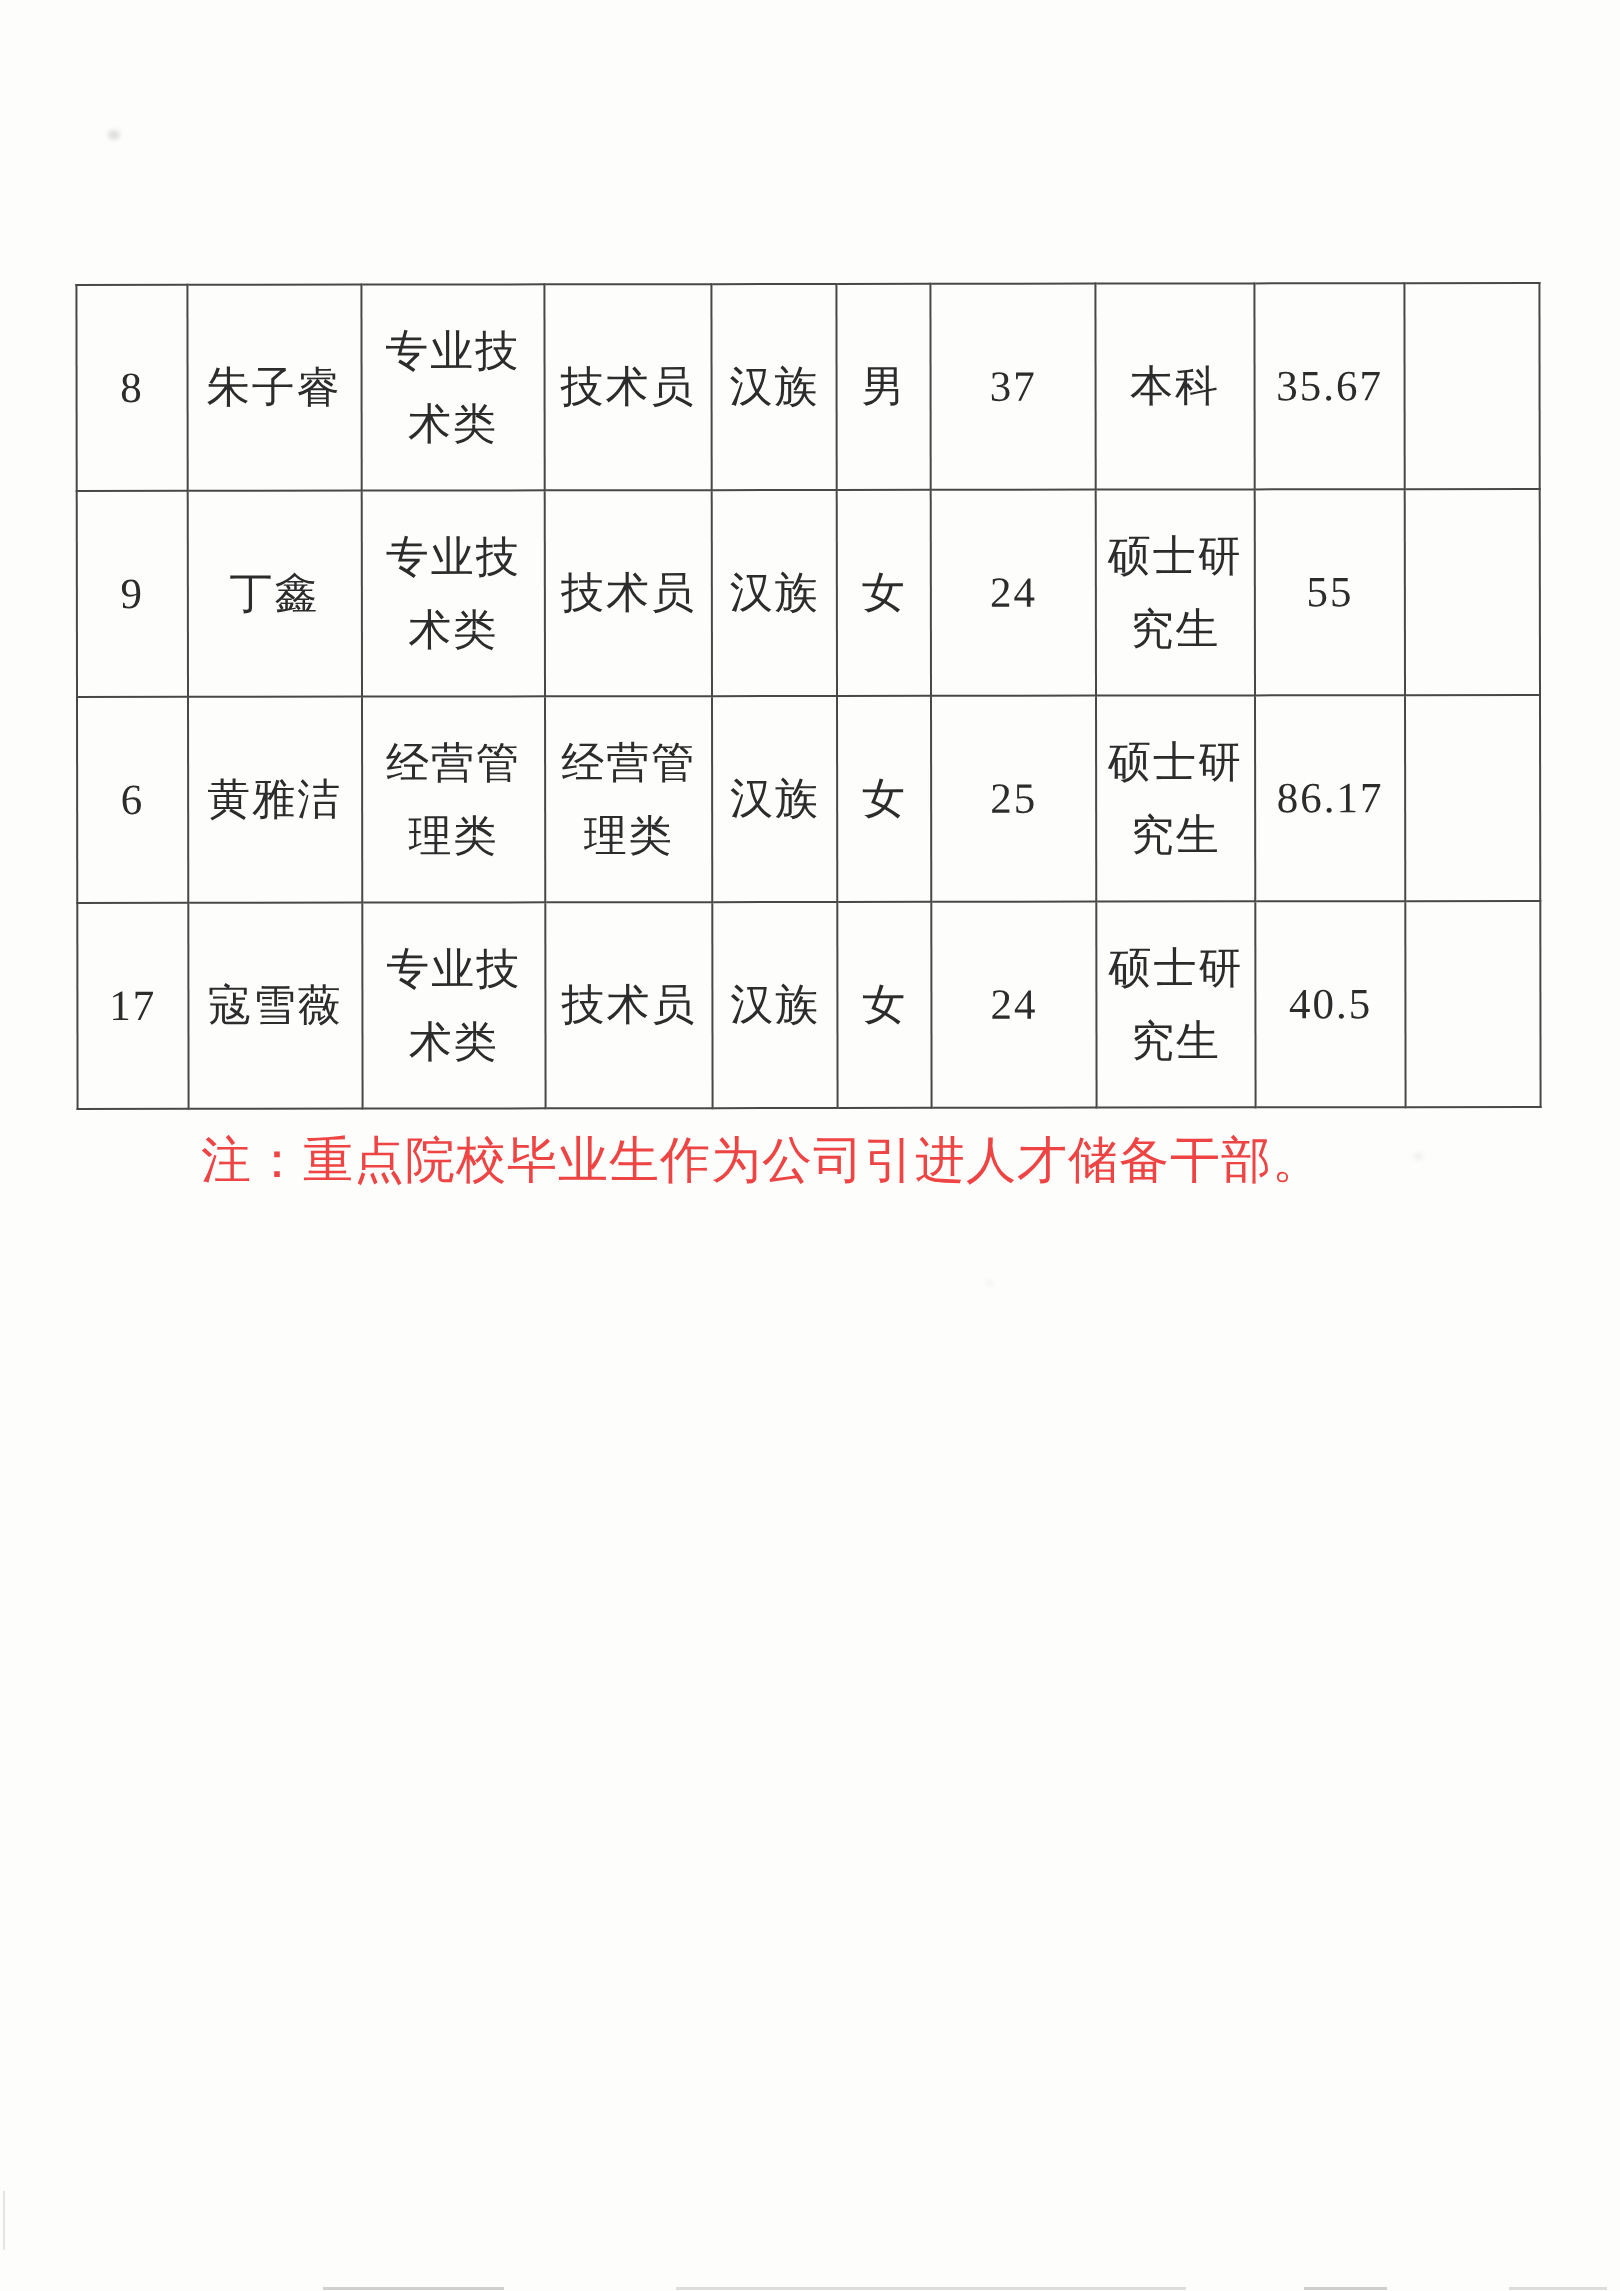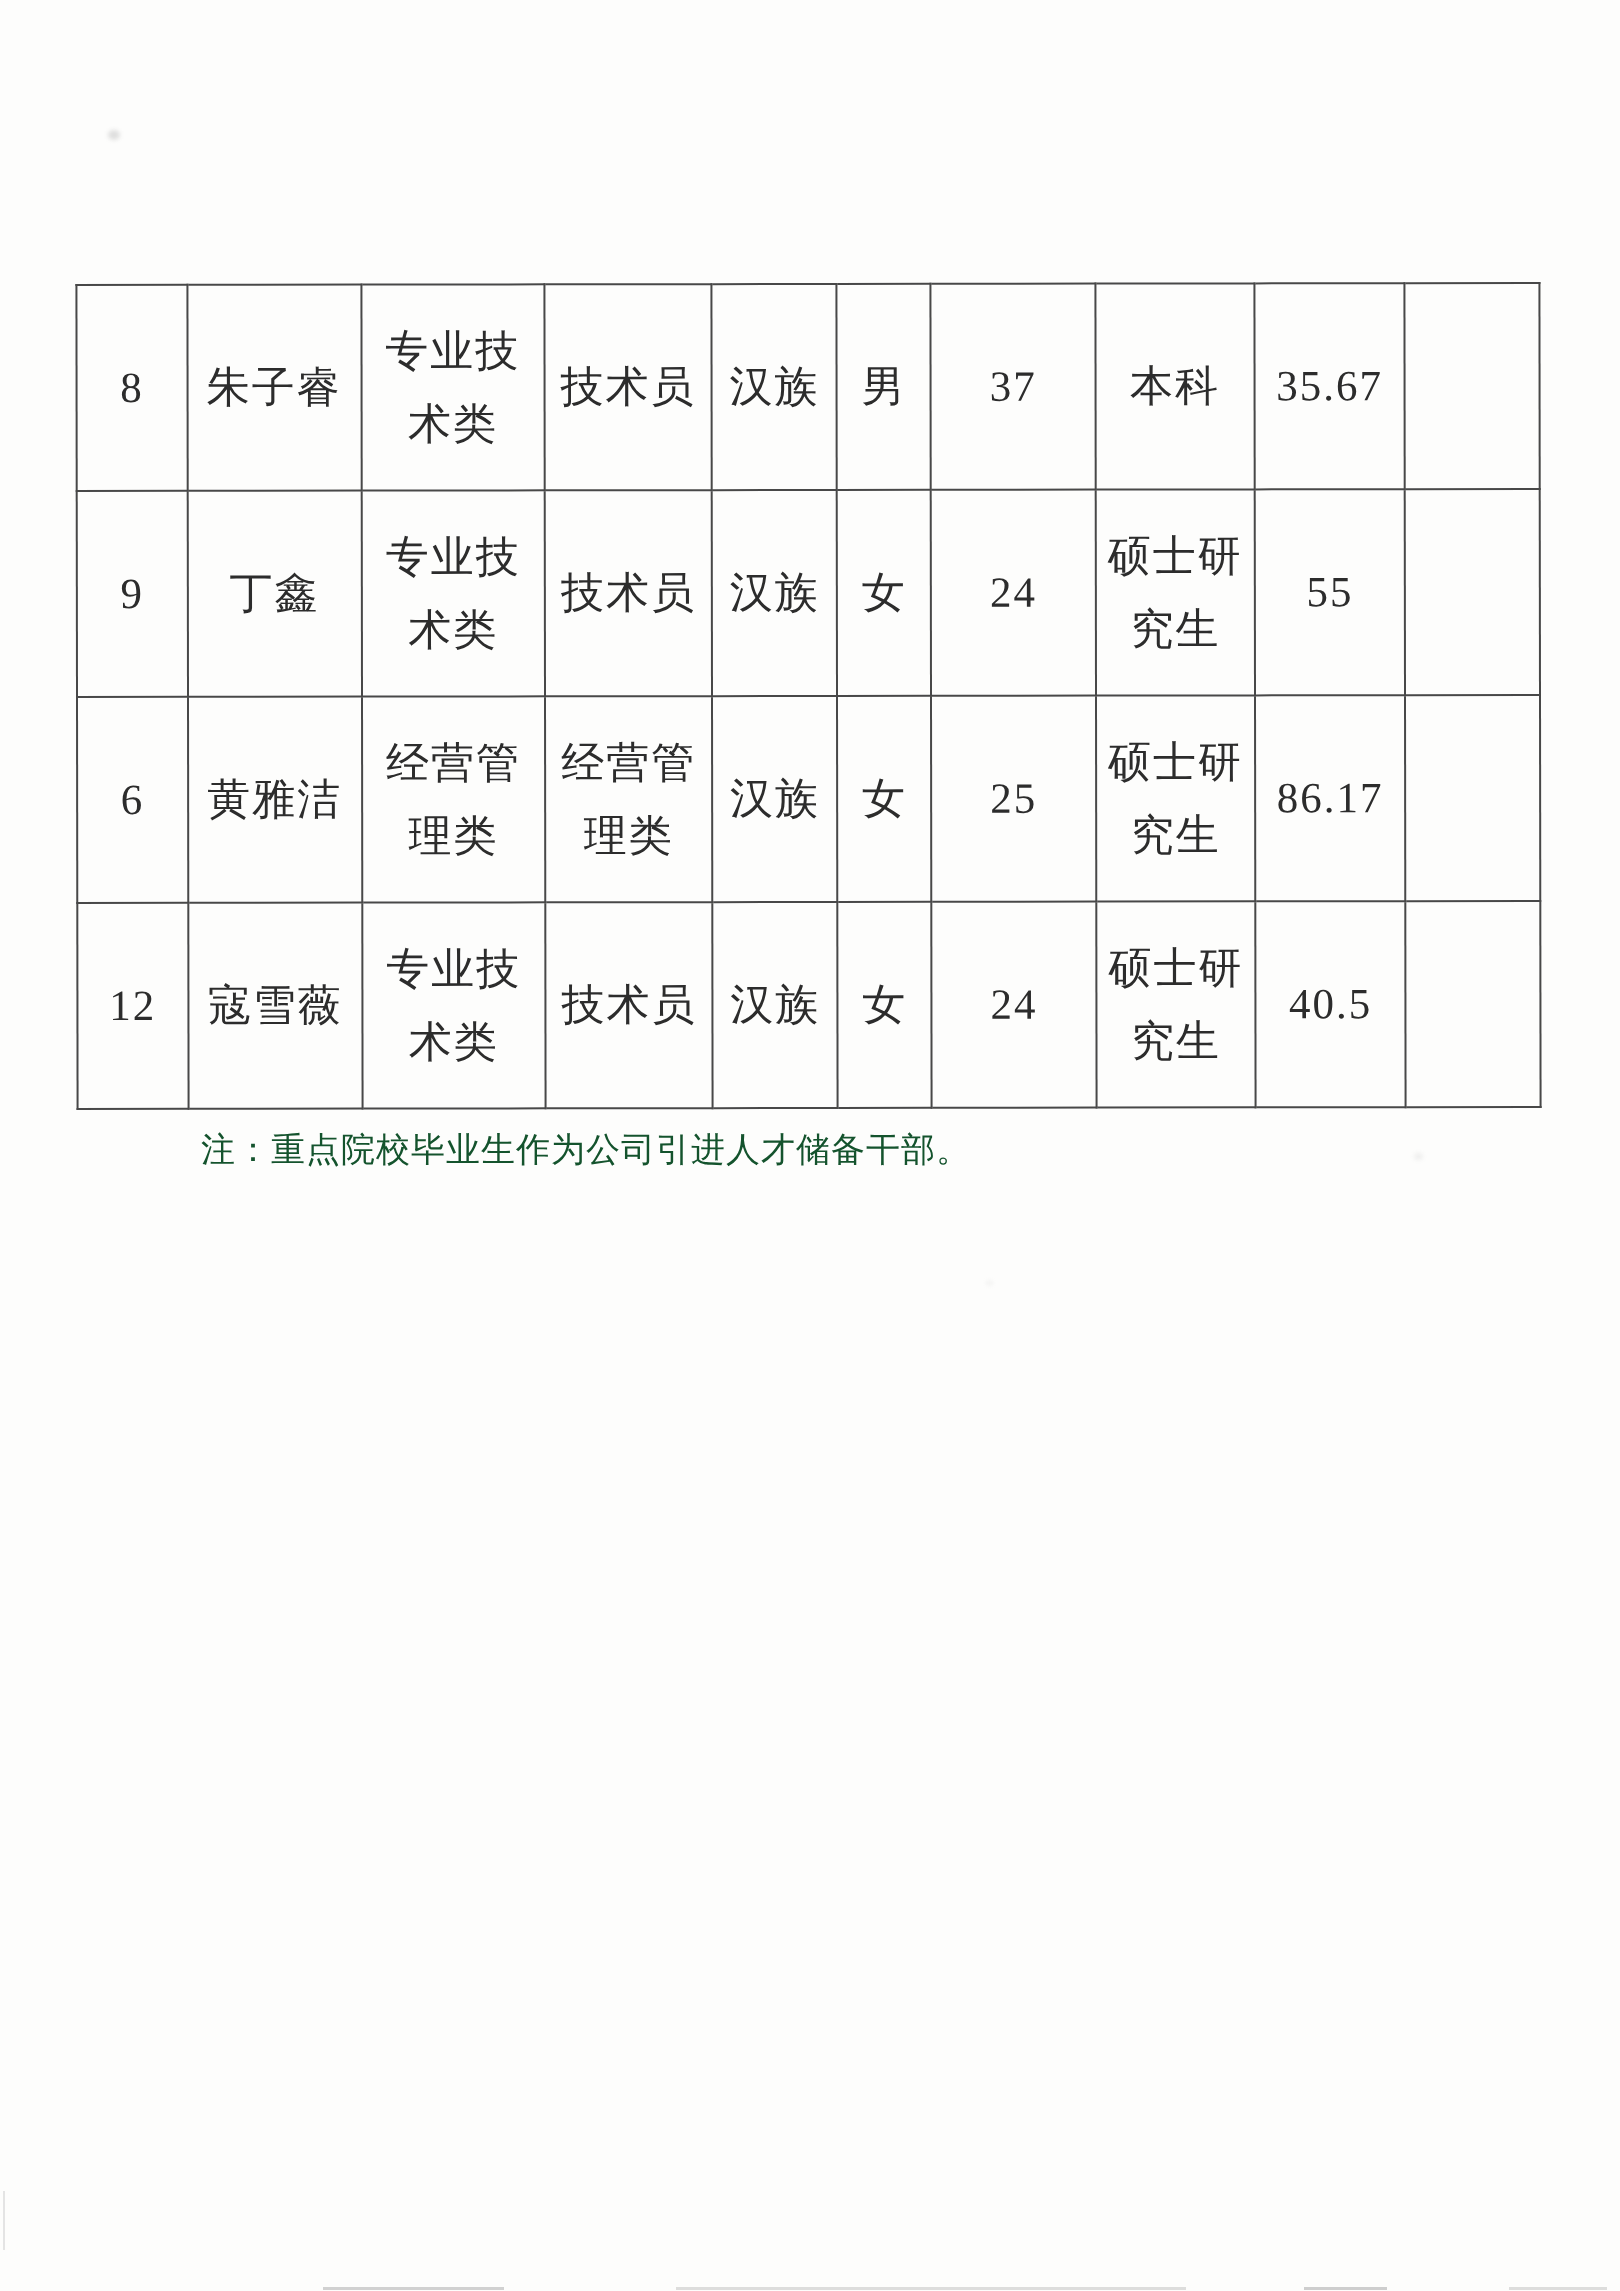--- a/index.html
+++ b/index.html
@@ -49,23 +49,23 @@
   col.c4 { width: 8.56%; }
   col.c5 { width: 6.42%; }
   col.c6 { width: 11.24%; }
   col.c7 { width: 10.90%; }
   col.c8 { width: 10.23%; }
   col.c9 { width: 9.23%; }
   .note {
     position: absolute;
     left: 201px;
     top: 1127px;
-    font-size: 34px;
+    font-size: 50px;
     letter-spacing: 1px;
-    color: #14532d;
+    color: #ef4444;
     white-space: nowrap;
   }
   
   .speck {
     position: absolute;
     border-radius: 50%;
     background: #9a9a9a;
     filter: blur(2px);
   }
   .speck.s1 { left: 108px; top: 130px; width: 11.8px; height: 9.8px; opacity: 0.30; }
@@ -143,21 +143,21 @@
     <td>经营管理类</td>
     <td>汉族</td>
     <td>女</td>
     <td>25</td>
     <td>硕士研究生</td>
     <td>86.17</td>
     <td></td>
   </tr>
 
   <tr>
-    <td>12</td>
+    <td>17</td>
     <td>寇雪薇</td>
     <td>专业技术类</td>
     <td>技术员</td>
     <td>汉族</td>
     <td>女</td>
     <td>24</td>
     <td>硕士研究生</td>
     <td>40.5</td>
     <td></td>
   </tr>

